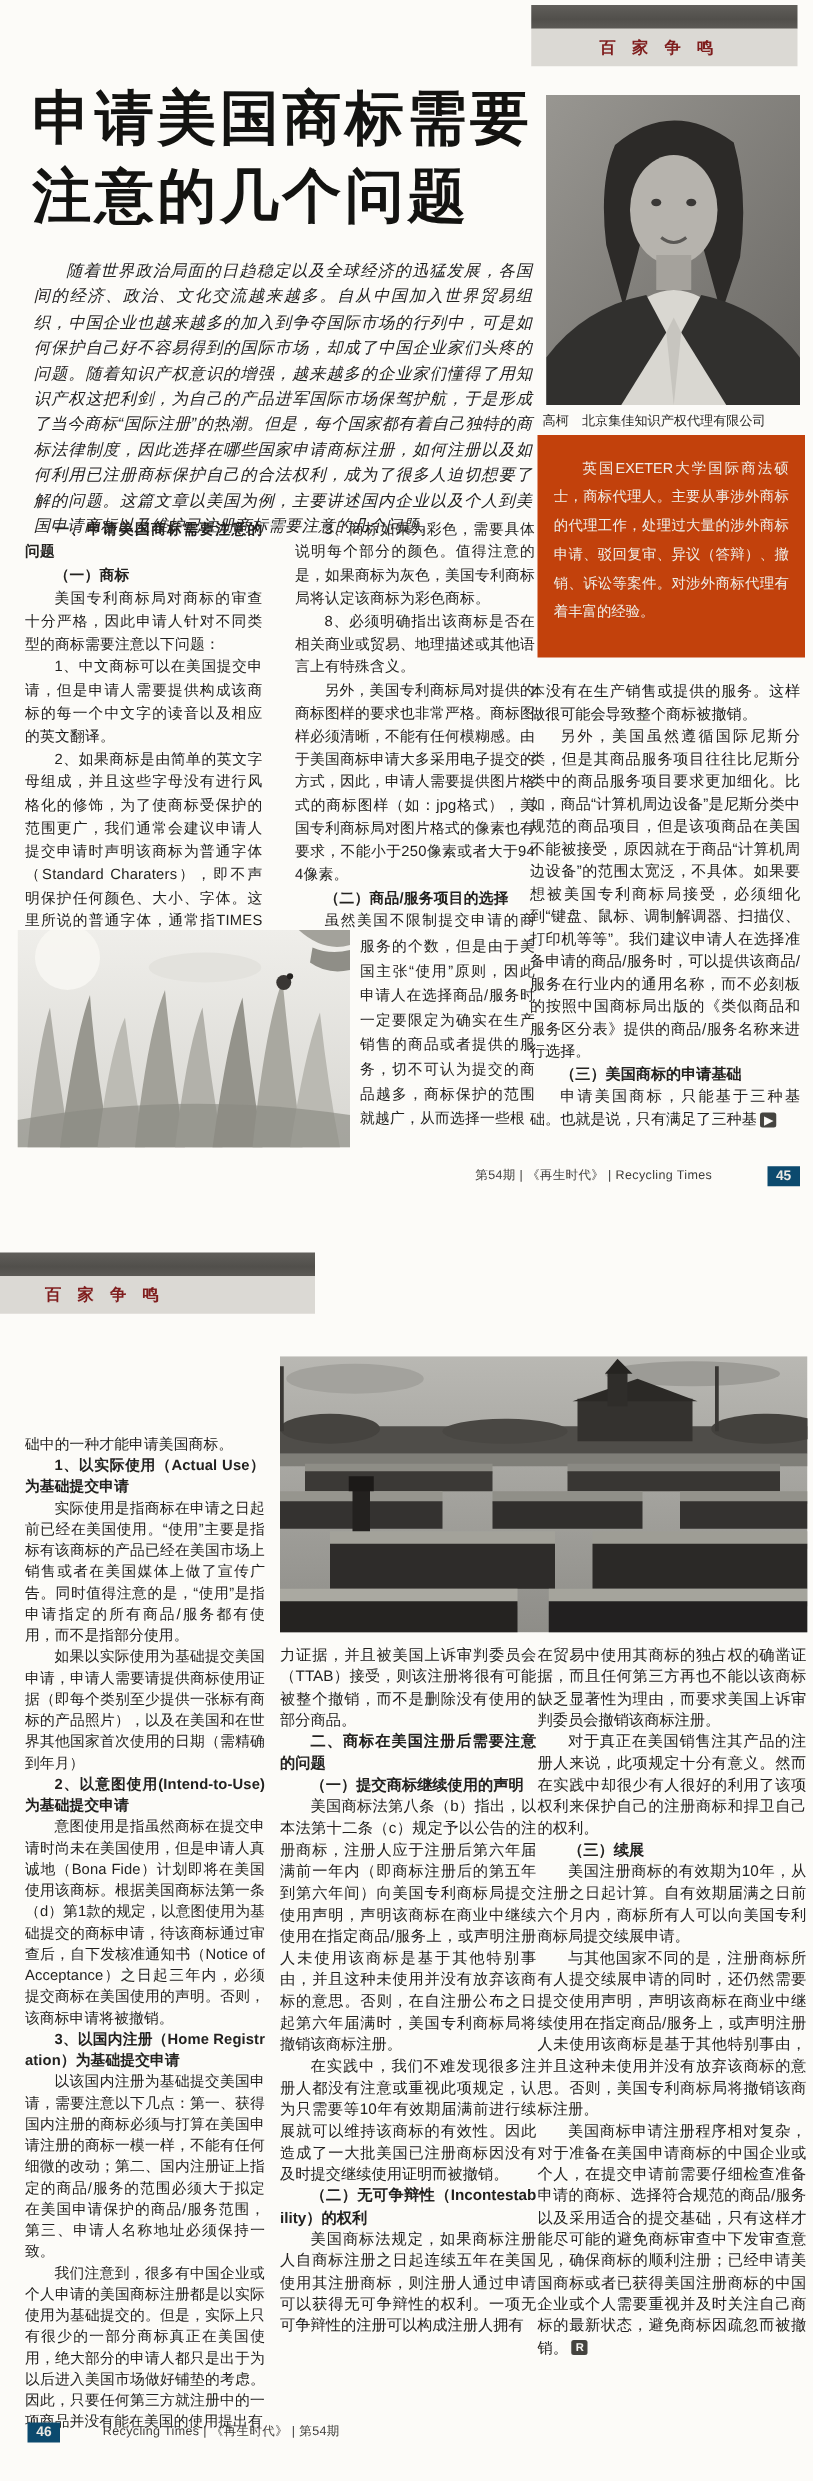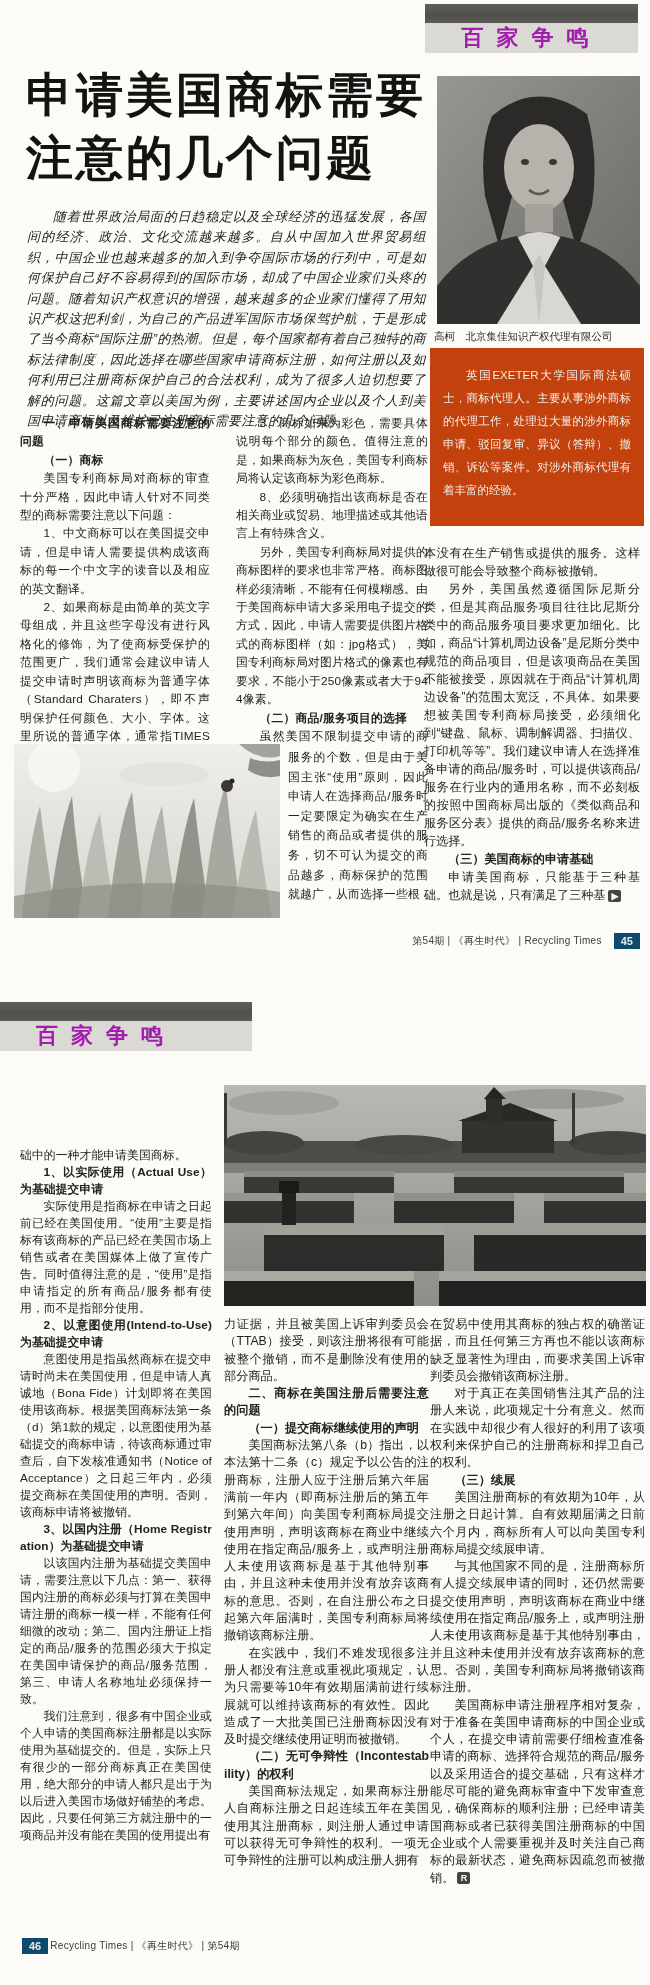--- a/index.html
+++ b/index.html
@@ -5,21 +5,21 @@
   html,body{margin:0;padding:0;}
   body{
     width:650px;height:1985px;position:relative;overflow:hidden;
     background:#fcfbf8;color:#1d1c1a;
     font-family:"Liberation Sans",sans-serif;
   }
   .abs{position:absolute;}
   
   .hdr-dark{height:19px;background:linear-gradient(180deg,#605e5a,#514f4b 60%,#5c5a56);}
   .hdr-light{height:30px;background:#dbd9d4;display:flex;align-items:center;}
-  .hdr-label{font-weight:bold;font-size:22px;letter-spacing:13px;color:#a21caf;white-space:nowrap;}
+  .hdr-label{font-weight:bold;font-size:13px;letter-spacing:13px;color:#7f1d1d;white-space:nowrap;}
   
   .title{
     left:26px;top:64px;width:400px;
     font-family:"Liberation Serif",serif;font-weight:bold;
     font-size:47px;line-height:63px;letter-spacing:3px;color:#131311;
   }
   .intro{
     left:27px;top:207px;width:399px;
     font-size:13px;line-height:20.4px;text-align:justify;text-indent:2em;
     letter-spacing:0.4px;word-break:break-all;color:#222120;font-style:italic;
@@ -44,21 +44,21 @@
   .grass{left:14px;top:744px;width:266px;height:174px;}
   
   .p2c{font-size:11.8px;line-height:17px;letter-spacing:0.1px;}
   .col1-p2{left:20px;top:1147px;width:192px;}
   .col2-p2{left:224px;top:1316px;width:205px;font-size:12.2px;line-height:17.3px;}
   .col3-p2{left:430px;top:1316px;width:215px;font-size:12.2px;line-height:17.3px;}
   .maze{left:224px;top:1085px;width:422px;height:221px;}
   .sp-above{margin-top:14px;}
   .sp-small{margin-top:2px;}
   
-  .footer{font-size:10px;color:#3c3b38;display:flex;align-items:center;}
+  .footer{font-size:10px;color:#3c3b38;display:flex;align-items:flex-start;gap:32px;}
   .footer1{left:300px;top:933px;width:340px;justify-content:flex-end;}
   .footer2{left:22px;top:1938px;width:400px;justify-content:flex-start;}
   .pagenum{
     display:inline-block;background:#0c4a6e;color:#eceae4;
     font-size:11px;font-weight:bold;padding:1px 7px;line-height:14px;
   }
   .footer1 .pagenum{margin-left:12px;}
   .footer2 .pagenum{margin-right:2px;}
   .ft-text{letter-spacing:0.3px;}
   
@@ -215,20 +215,21 @@
       <rect x="0" y="196" width="190" height="25" fill="#252321"></rect>
     <rect x="215" y="186" width="207" height="14" fill="#a5a49c"></rect>
       <rect x="215" y="196" width="207" height="25" fill="#222020"></rect>
   </svg>
 </div>
 
 <div class="pcol p2c col1-p2">
   <p class="cont">础中的一种才能申请美国商标。</p>
   <p class="h">1、以实际使用（Actual Use）为基础提交申请</p>
   <p>实际使用是指商标在申请之日起前已经在美国使用。“使用”主要是指标有该商标的产品已经在美国市场上销售或者在美国媒体上做了宣传广告。同时值得注意的是，“使用”是指申请指定的所有商品/服务都有使用，而不是指部分使用。</p>
+  <p>如果以实际使用为基础提交美国申请，申请人需要请提供商标使用证据（即每个类别至少提供一张标有商标的产品照片），以及在美国和在世界其他国家首次使用的日期（需精确到年月）</p>
   <p class="h">2、以意图使用(Intend-to-Use)为基础提交申请</p>
   <p>意图使用是指虽然商标在提交申请时尚未在美国使用，但是申请人真诚地（Bona Fide）计划即将在美国使用该商标。根据美国商标法第一条（d）第1款的规定，以意图使用为基础提交的商标申请，待该商标通过审查后，自下发核准通知书（Notice of Acceptance）之日起三年内，必须提交商标在美国使用的声明。否则，该商标申请将被撤销。</p>
   <p class="h">3、以国内注册（Home Registration）为基础提交申请</p>
   <p>以该国内注册为基础提交美国申请，需要注意以下几点：第一、获得国内注册的商标必须与打算在美国申请注册的商标一模一样，不能有任何细微的改动；第二、国内注册证上指定的商品/服务的范围必须大于拟定在美国申请保护的商品/服务范围，第三、申请人名称地址必须保持一致。</p>
   <p>我们注意到，很多有中国企业或个人申请的美国商标注册都是以实际使用为基础提交的。但是，实际上只有很少的一部分商标真正在美国使用，绝大部分的申请人都只是出于为以后进入美国市场做好铺垫的考虑。因此，只要任何第三方就注册中的一项商品并没有能在美国的使用提出有</p>
 </div>
 
 <div class="pcol col2-p2">
   <p class="cont">力证据，并且被美国上诉审判委员会（TTAB）接受，则该注册将很有可能被整个撤销，而不是删除没有使用的部分商品。</p>
   <p class="h sp-above">二、商标在美国注册后需要注意的问题</p>

